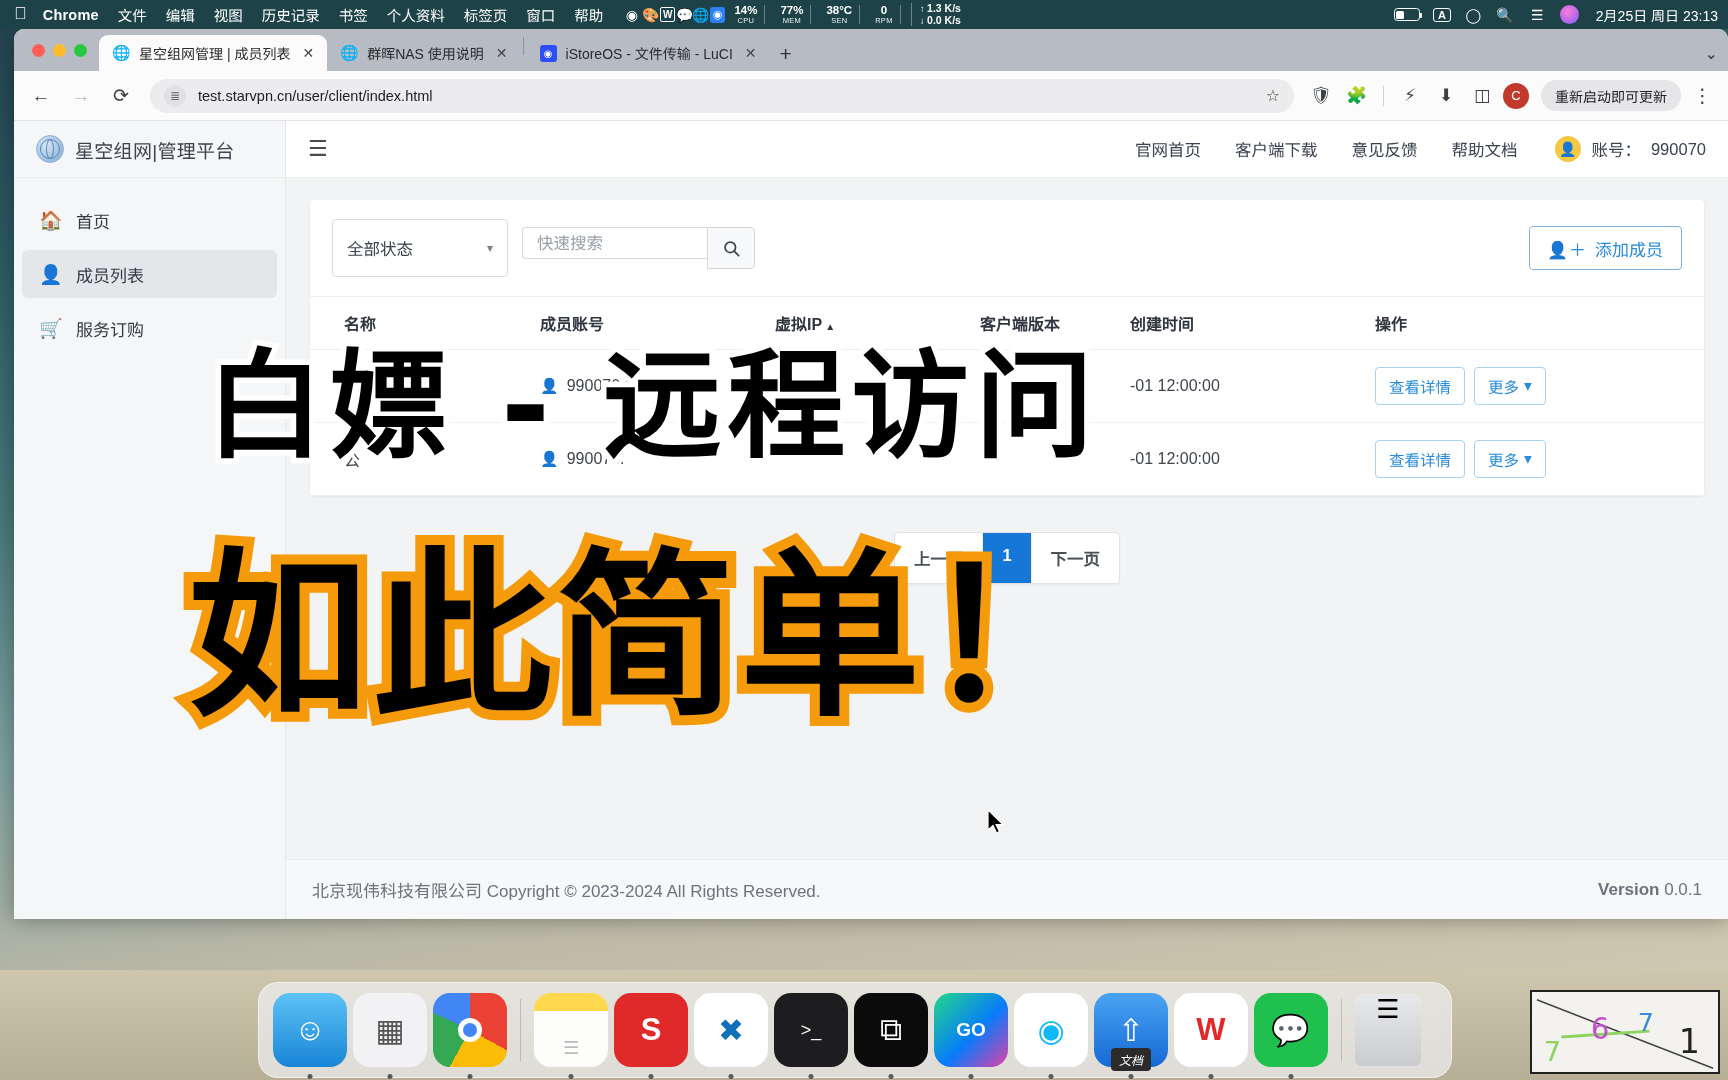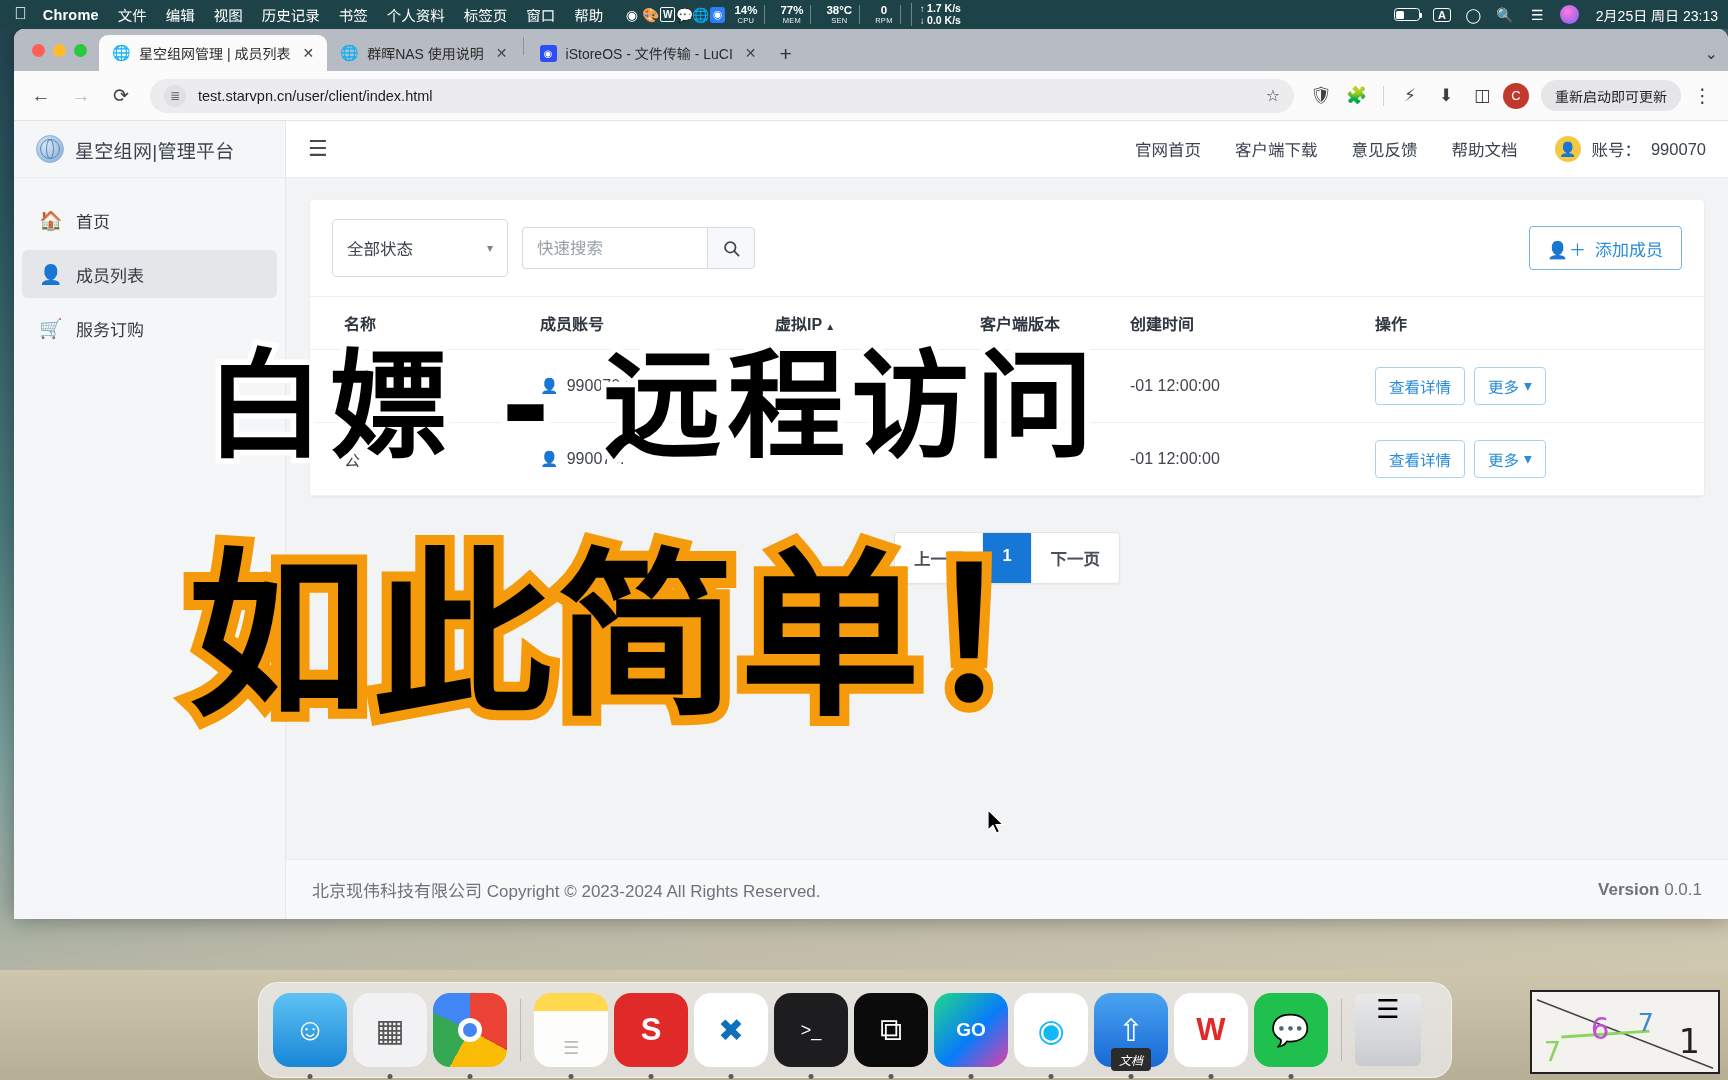--- a/index.html
+++ b/index.html
@@ -112,21 +112,21 @@
   .card { background:#fff; border-radius:4px; box-shadow:0 1px 3px rgba(0,0,0,.07);}
   .cardtop { display:flex; align-items:center; padding:19px 22px; gap:14px;}
   .select {
     width:176px; height:58px; border:1px solid #d6d8db; border-radius:4px;
     display:flex; align-items:center; justify-content:space-between;
     padding:0 14px; font-size:16.5px; color:#3b4250; background:#fff;
   }
   .select .chev { font-size:12px; color:#7a8290;}
   .searchwrap { display:flex; height:42px; }
   .searchwrap input {
-    width:185px; height:42px; border:1px solid #d6d8db; border-right:none;
+    width:185px; height:32px; border:1px solid #d6d8db; border-right:none;
     border-radius:4px 0 0 4px; padding:0 14px; font-size:16.5px; color:#333; outline:none; background:#fff;
   }
   .searchwrap input::placeholder { color:#9aa0a8; }
   .searchbtn { width:48px; height:42px; border:1px solid #d6d8db; border-radius:0 4px 4px 0; background:#f7f8f9; display:flex; align-items:center; justify-content:center; font-size:18px; color:#3f4550;}
   .addbtn {
     margin-left:auto; height:44px; border:1px solid #7ab3e0; border-radius:4px;
     background:#fff; color:#2a8cd8; font-size:17px; display:flex; align-items:center; gap:9px; padding:0 18px;
   }
 
   table.memtab { width:100%; border-collapse:collapse; }
@@ -223,21 +223,21 @@
       </div>
       <div class="stat">
         <span class="v">38°C</span>
         <span class="l">SEN</span>
       </div>
       <div class="stat">
         <span class="v">0</span>
         <span class="l">RPM</span>
       </div>
       <div class="netspeed">
-        <span>↑ <b>1.7 K/s</b></span>
+        <span>↑ <b>1.3 K/s</b></span>
         <span>↓ <b>0.0 K/s</b></span>
       </div>
     </div>
 
     <div class="mb-spacer"></div>
 
     <div class="mb-right">
       <span class="battery">
           <span class="fill"></span>
         </span>

